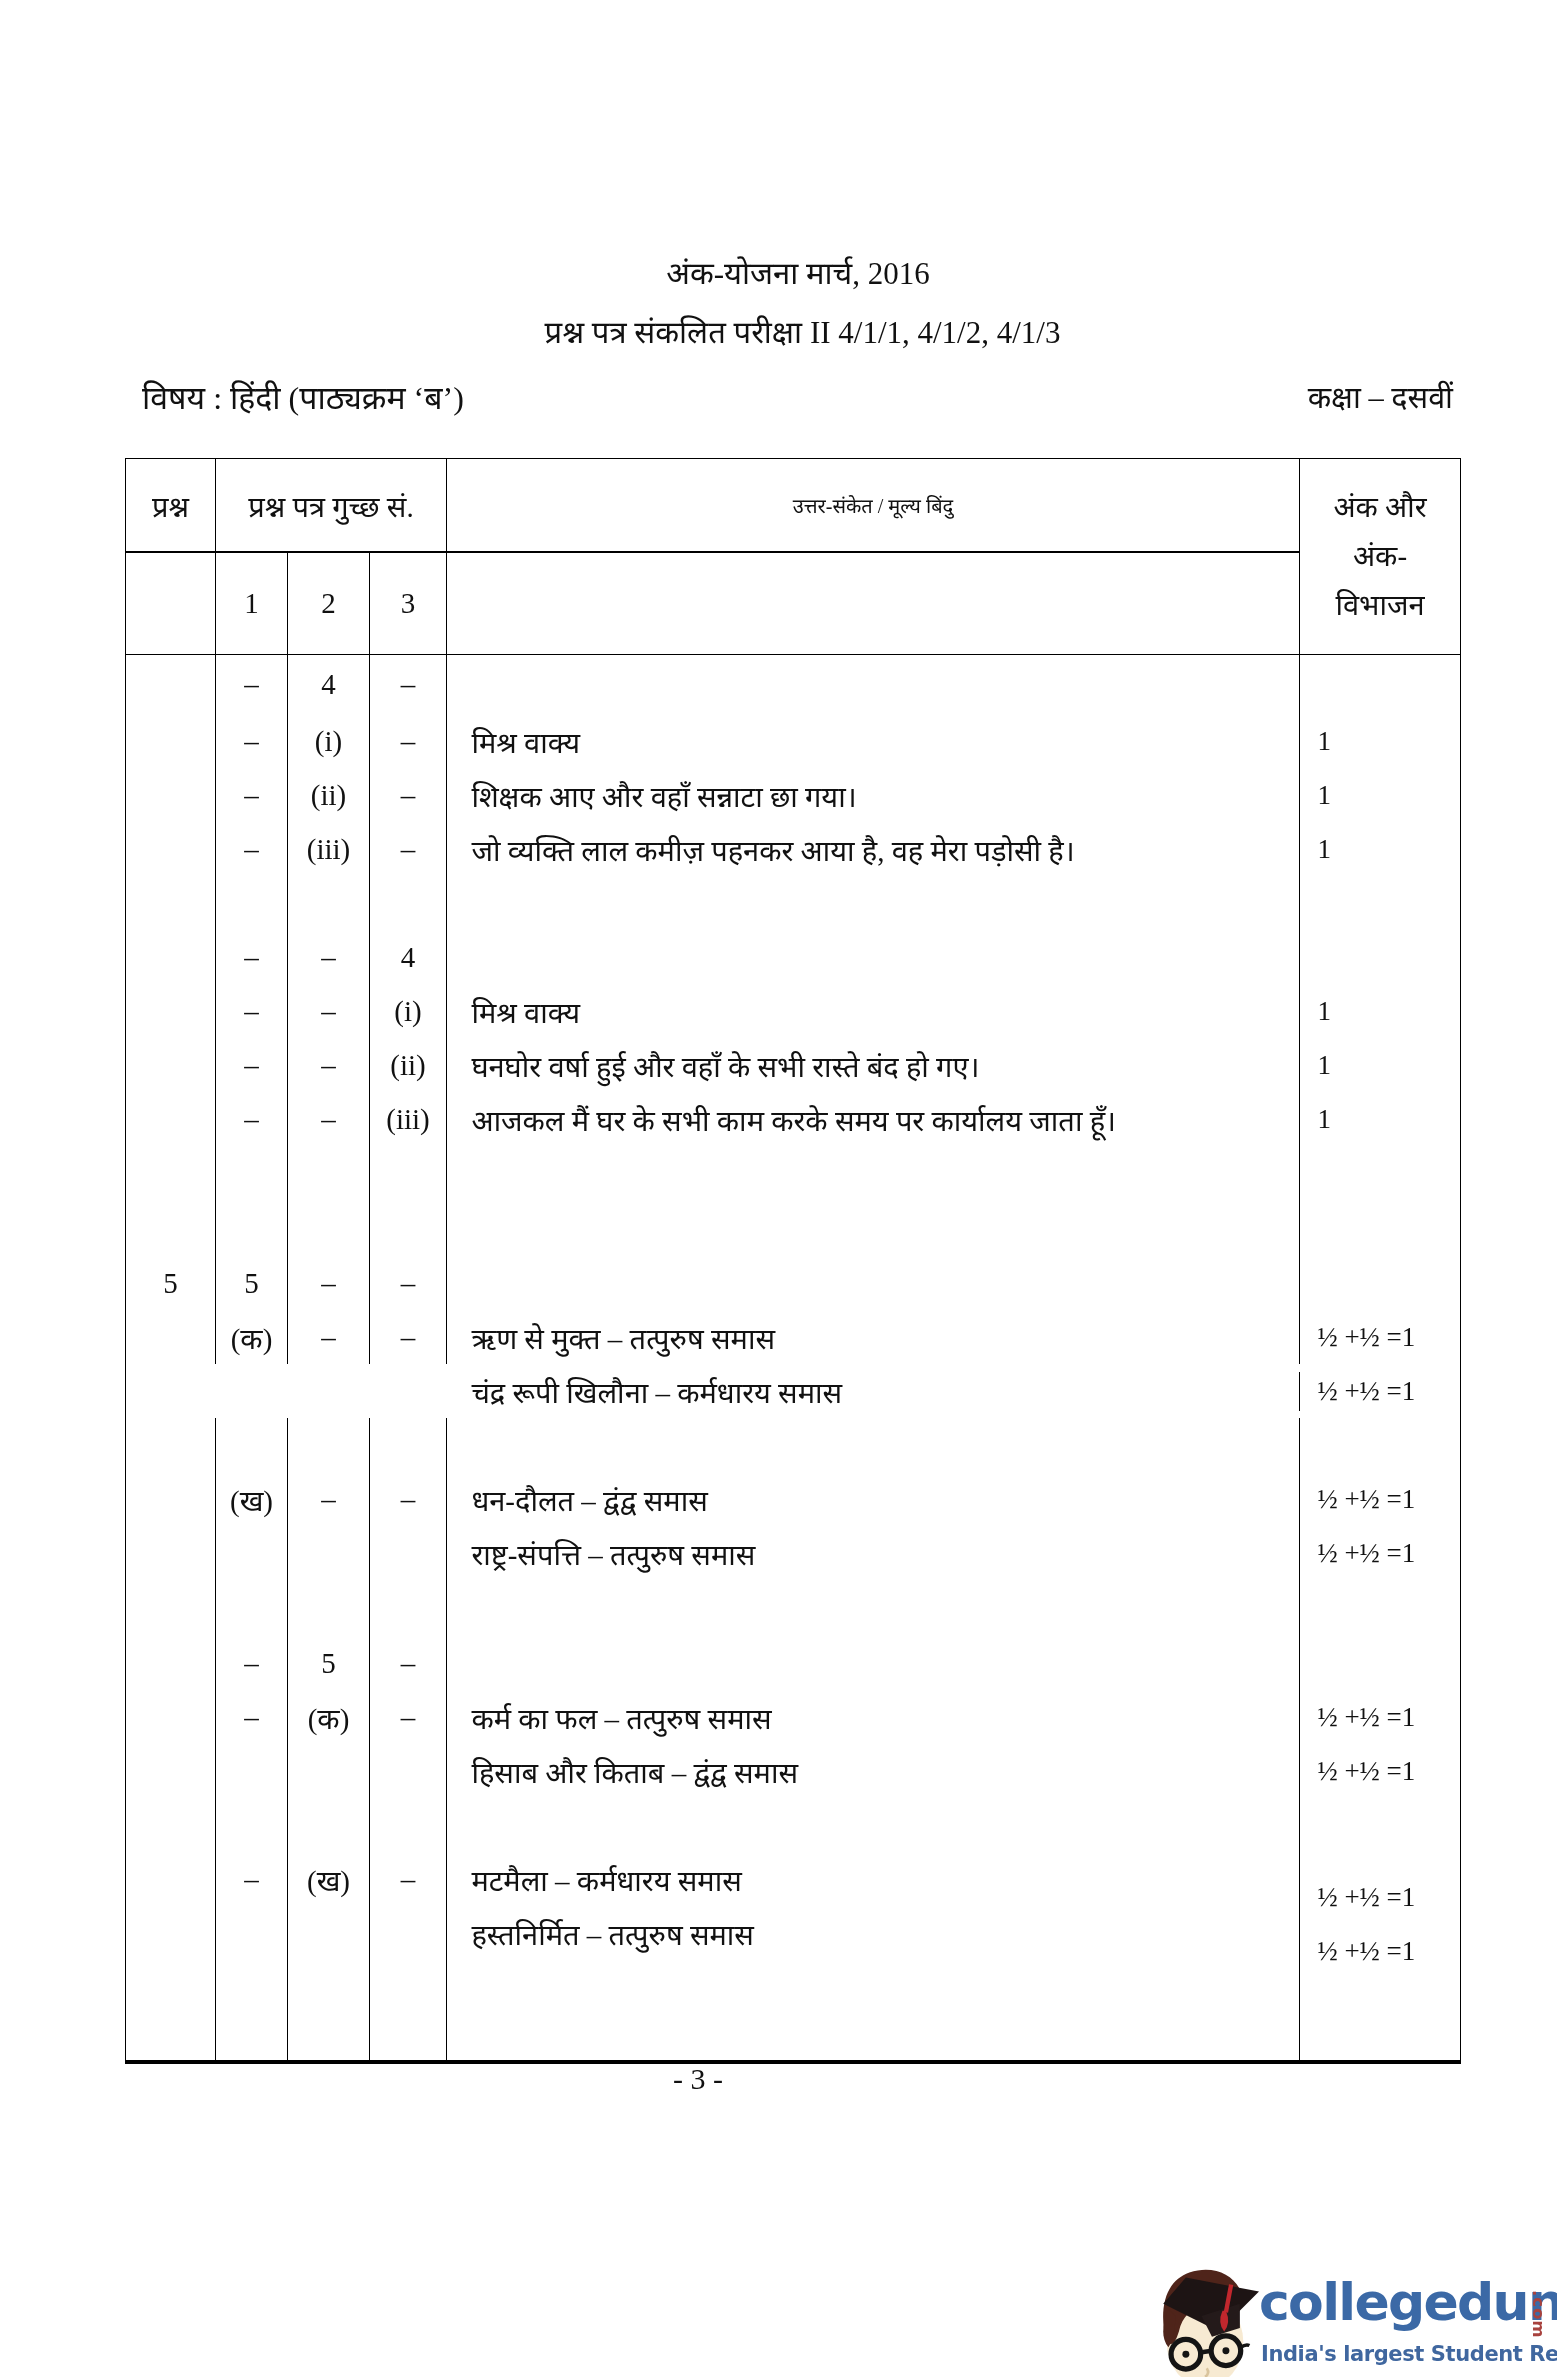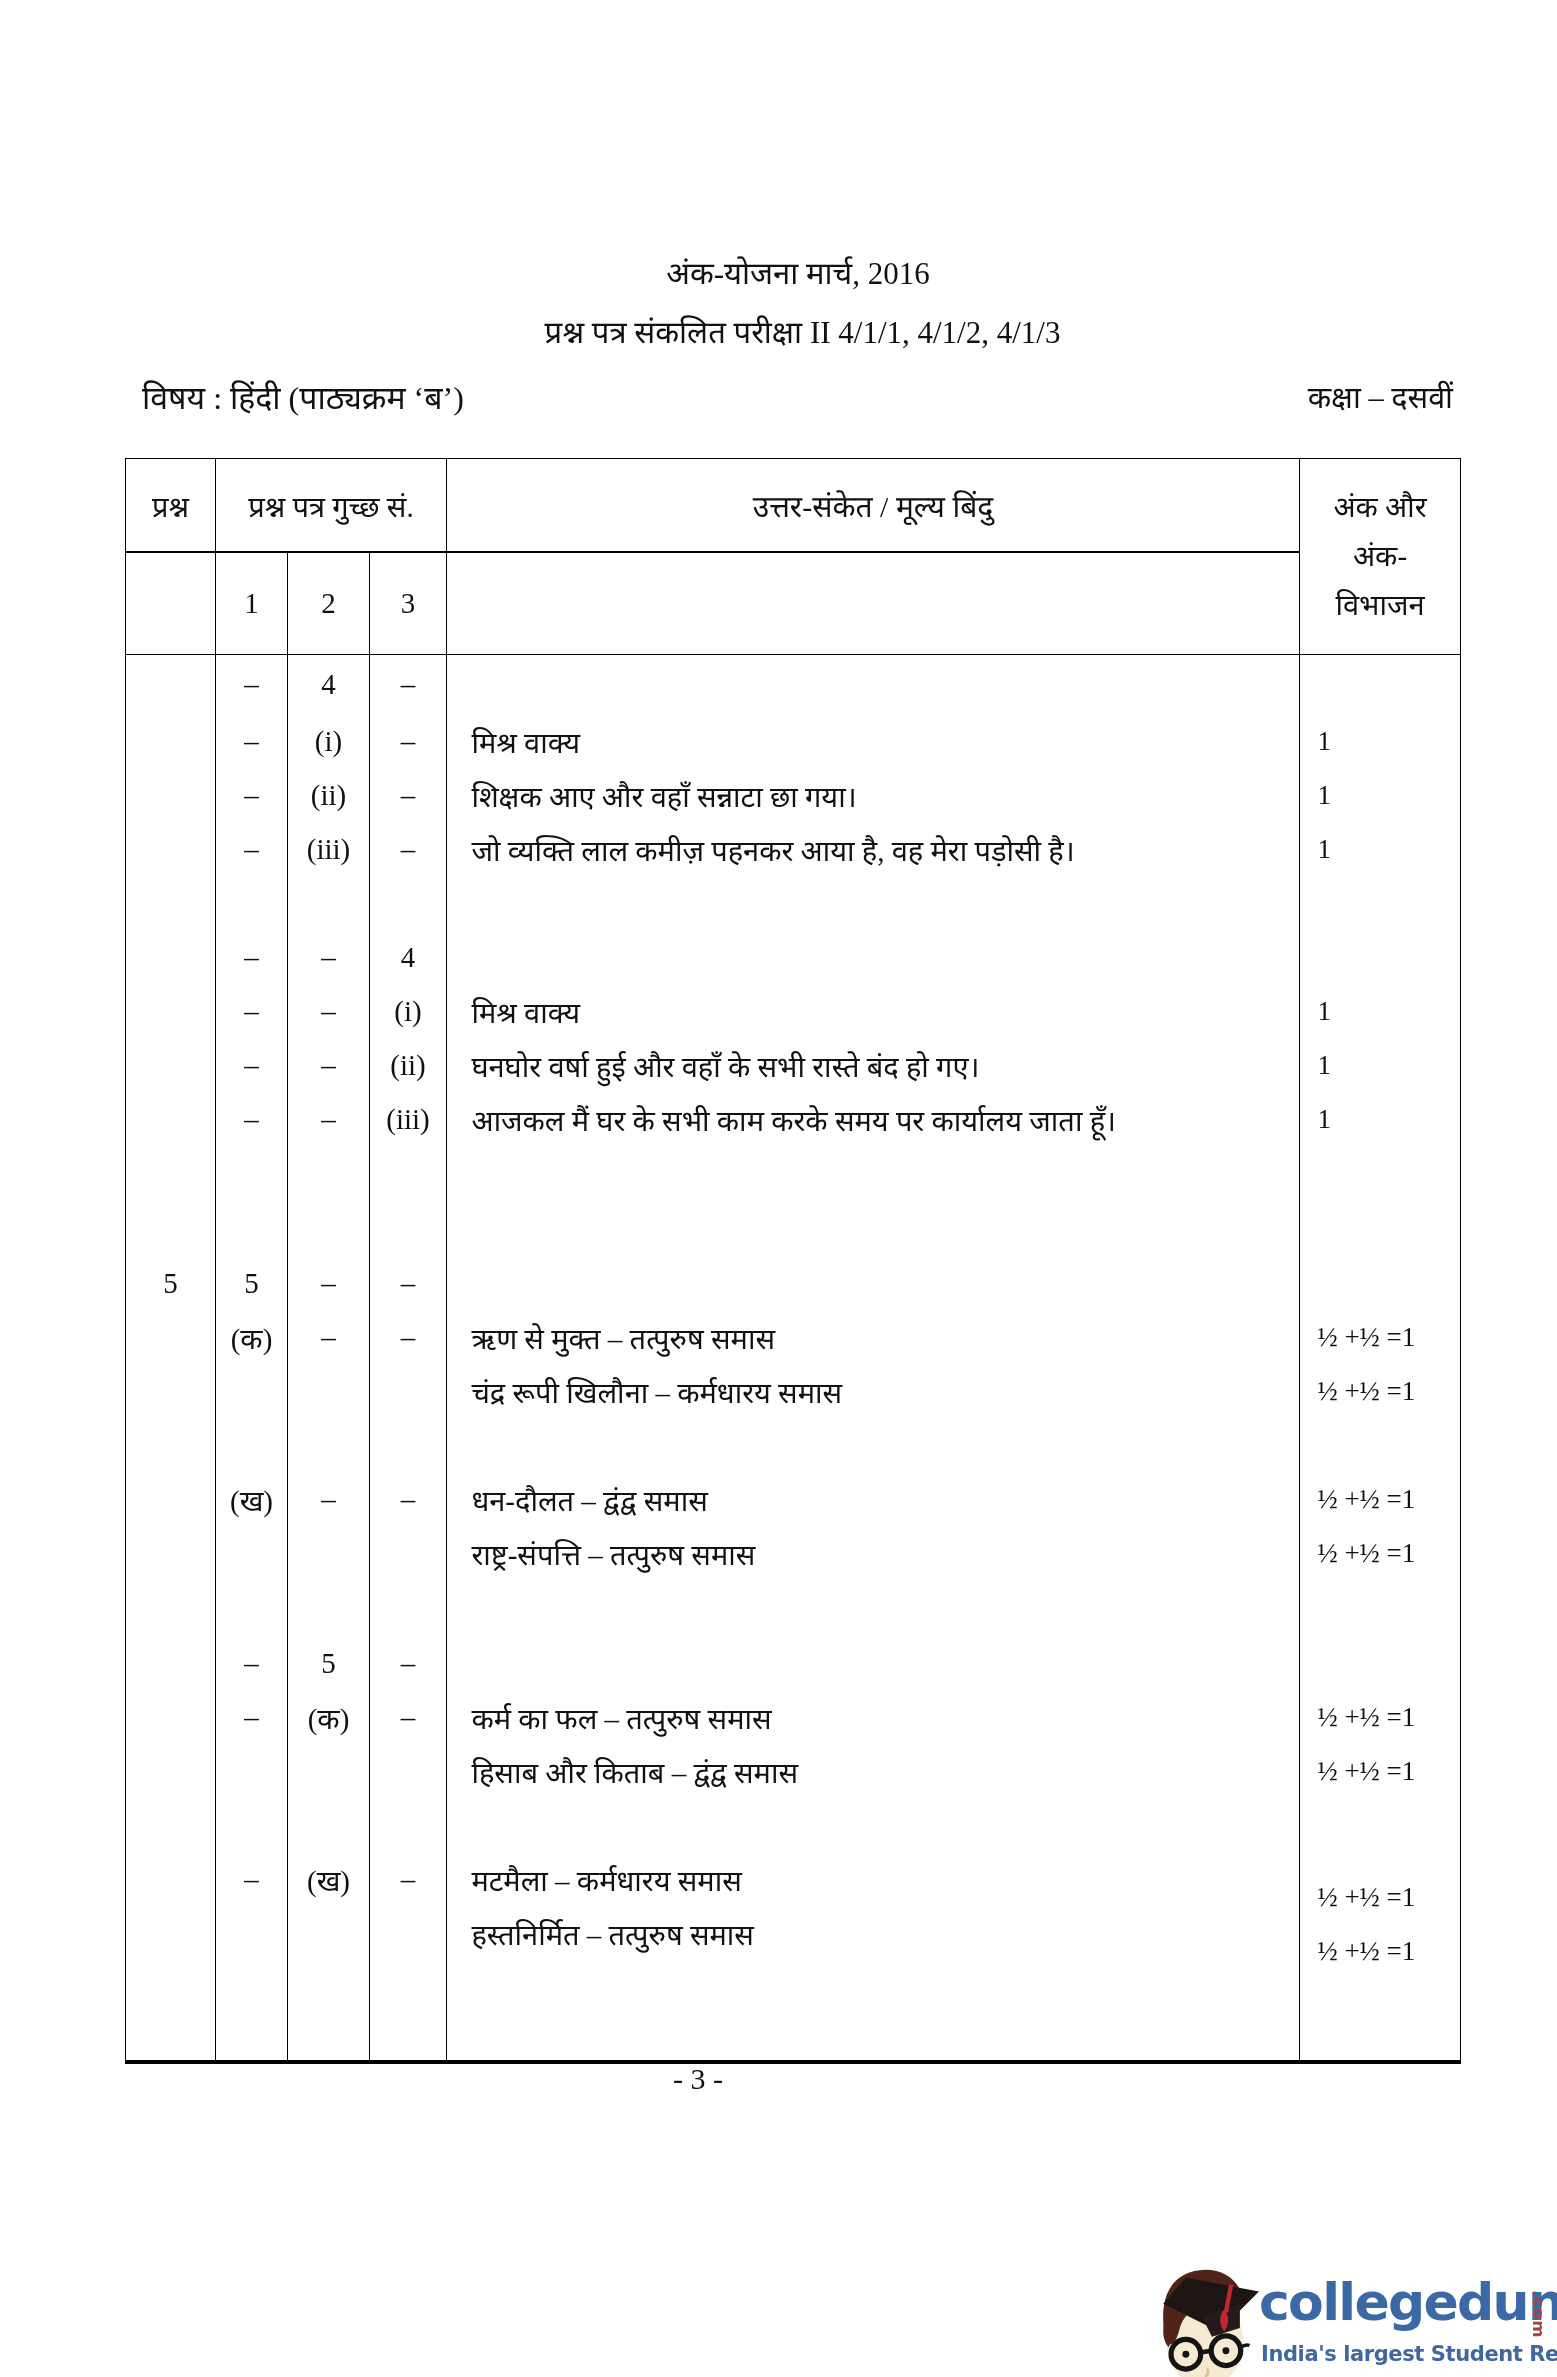--- a/index.html
+++ b/index.html
@@ -17,21 +17,21 @@
     position:absolute; left:125px; top:432px; width:1336px; height:1606px;
     border:1.7px solid #000; border-bottom-width:4.4px; box-sizing:border-box;
     display:grid;
     grid-template-columns:90px 72px 82px 77px 853px 1fr;
     grid-template-rows:94px 102px 1fr;
     font-size:29px;
   }
   .hcell { display:flex; align-items:center; justify-content:center; box-sizing:border-box; }
   .h-q      { grid-row:1; grid-column:1; border-right:1.7px solid #000; border-bottom:2.6px solid #000; }
   .h-group  { grid-row:1; grid-column:2/5; border-right:1.7px solid #000; border-bottom:2.6px solid #000; }
-  .h-ans    { grid-row:1; grid-column:5; border-right:1.7px solid #000; border-bottom:2.6px solid #000; font-size:30px; }
+  .h-ans    { grid-row:1; grid-column:5; border-right:1.7px solid #000; border-bottom:2.6px solid #000; font-size:20px; }
   .h-marks  { grid-row:1/3; grid-column:6; border-bottom:1.7px solid #000; text-align:center; line-height:49px; font-size:29px;}
   .h-e1 { grid-row:2; grid-column:1; border-right:1.7px solid #000; border-bottom:1.7px solid #000; }
   .h-s1 { grid-row:2; grid-column:2; border-right:1.7px solid #000; border-bottom:1.7px solid #000; }
   .h-s2 { grid-row:2; grid-column:3; border-right:1.7px solid #000; border-bottom:1.7px solid #000; }
   .h-s3 { grid-row:2; grid-column:4; border-right:1.7px solid #000; border-bottom:1.7px solid #000; }
   .h-e2 { grid-row:2; grid-column:5; border-right:1.7px solid #000; border-bottom:1.7px solid #000; }
 
   .tbody { grid-row:3; grid-column:1/7; display:flex; flex-direction:column; overflow:hidden; }
   .brow { display:flex; flex:0 0 auto; }
   .bcell { box-sizing:border-box; display:flex; align-items:center; justify-content:center; }
@@ -328,21 +328,21 @@
           <div class="bcell b3">
             <span>–</span>
           </div>
           <div class="bcell bt">
             <span>ऋण से मुक्त – तत्पुरुष समास</span>
           </div>
           <div class="bcell bm">
             <span>½ +½ =1</span>
           </div>
         </div>
-        <div class="brow" style="height: 54px;">
+        <div class="brow" style="height: 54px; align-items: center;">
           <div class="bcell bq">
             <span></span>
           </div>
           <div class="bcell b1">
             <span></span>
           </div>
           <div class="bcell b2">
             <span></span>
           </div>
           <div class="bcell b3">

